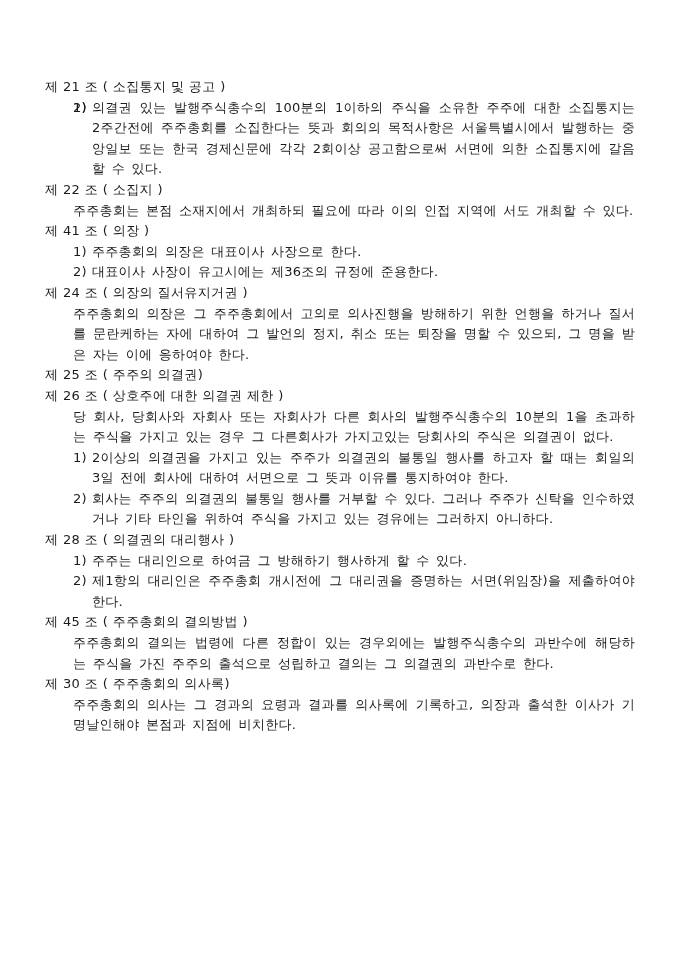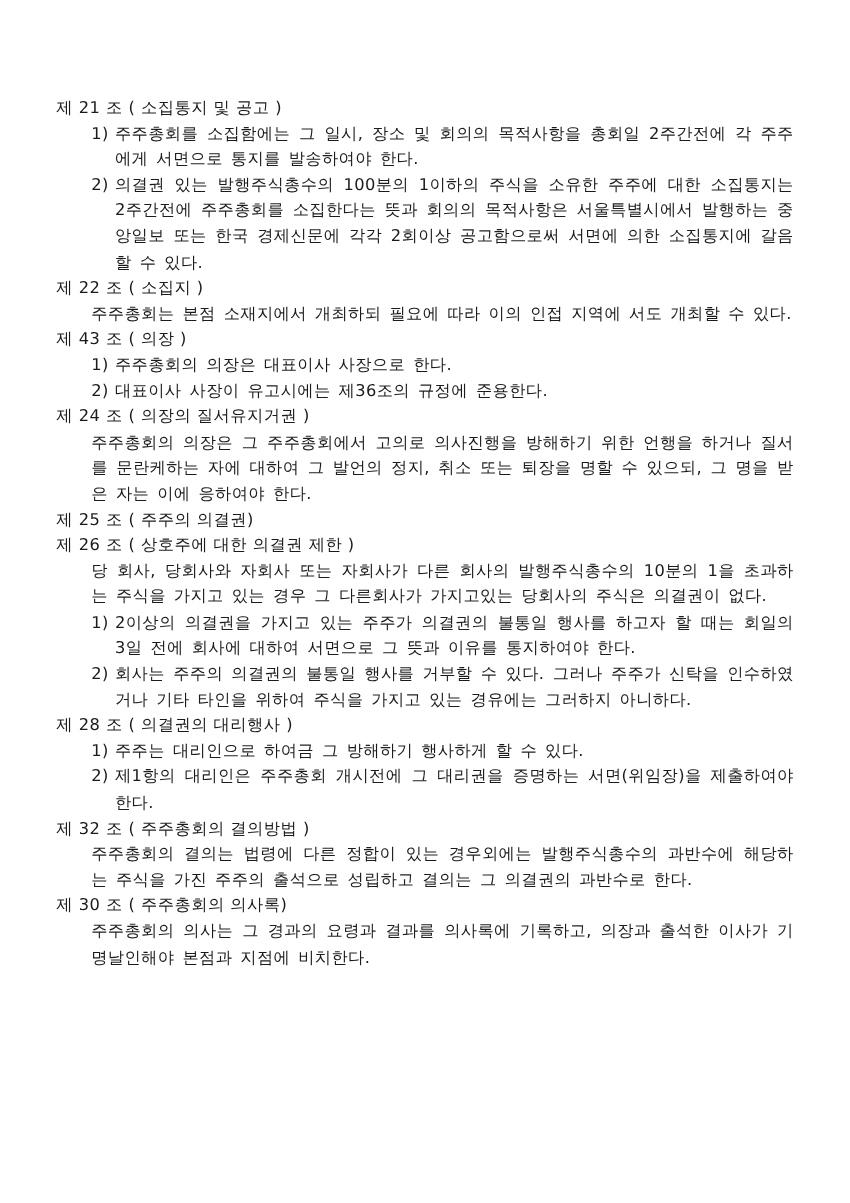--- a/index.html
+++ b/index.html
@@ -51,35 +51,34 @@
 </style>
 </head>
 <body>
 
 <div class="page">
 
   <div class="article">
     <div class="article-heading">제 21 조 ( 소집통지 및 공고 )</div>
     <div class="article-item">
       <span class="item-num">1)</span>
-      <span>주주총회를 소집함에는 그 일시, 장소 및 회의의 목적사항을 총회일 2주간전에 각 주주에게 서면으로 통지를 발송하여야 한다.</span>
     </div>
     <div class="article-item">
       <span class="item-num">2)</span>
       <span>의결권 있는 발행주식총수의 100분의 1이하의 주식을 소유한 주주에 대한 소집통지는 2주간전에 주주총회를 소집한다는 뜻과 회의의 목적사항은 서울특별시에서 발행하는 중앙일보 또는 한국 경제신문에 각각 2회이상 공고함으로써 서면에 의한 소집통지에 갈음할 수 있다.</span>
     </div>
   </div>
 
   <div class="article">
     <div class="article-heading">제 22 조 ( 소집지 )</div>
     <div class="article-body">주주총회는 본점 소재지에서 개최하되 필요에 따라 이의 인접 지역에 서도 개최할 수 있다.</div>
   </div>
 
   <div class="article">
-    <div class="article-heading">제 43 조 ( 의장 )</div>
+    <div class="article-heading">제 41 조 ( 의장 )</div>
     <div class="article-item">
       <span class="item-num">1)</span>
       <span>주주총회의 의장은 대표이사 사장으로 한다.</span>
     </div>
     <div class="article-item">
       <span class="item-num">2)</span>
       <span>대표이사 사장이 유고시에는 제36조의 규정에 준용한다.</span>
     </div>
   </div>
 
@@ -114,21 +113,21 @@
       <span class="item-num">1)</span>
       <span>주주는 대리인으로 하여금 그 방해하기 행사하게 할 수 있다.</span>
     </div>
     <div class="article-item">
       <span class="item-num">2)</span>
       <span>제1항의 대리인은 주주총회 개시전에 그 대리권을 증명하는 서면(위임장)을 제출하여야 한다.</span>
     </div>
   </div>
 
   <div class="article">
-    <div class="article-heading">제 32 조 ( 주주총회의 결의방법 )</div>
+    <div class="article-heading">제 45 조 ( 주주총회의 결의방법 )</div>
     <div class="article-body">주주총회의 결의는 법령에 다른 정합이 있는 경우외에는 발행주식총수의 과반수에 해당하는 주식을 가진 주주의 출석으로 성립하고 결의는 그 의결권의 과반수로 한다.</div>
   </div>
 
   <div class="article">
     <div class="article-heading">제 30 조 ( 주주총회의 의사록)</div>
     <div class="article-body">주주총회의 의사는 그 경과의 요령과 결과를 의사록에 기록하고, 의장과 출석한 이사가 기명날인해야 본점과 지점에 비치한다.</div>
   </div>
 
 </div>
 

